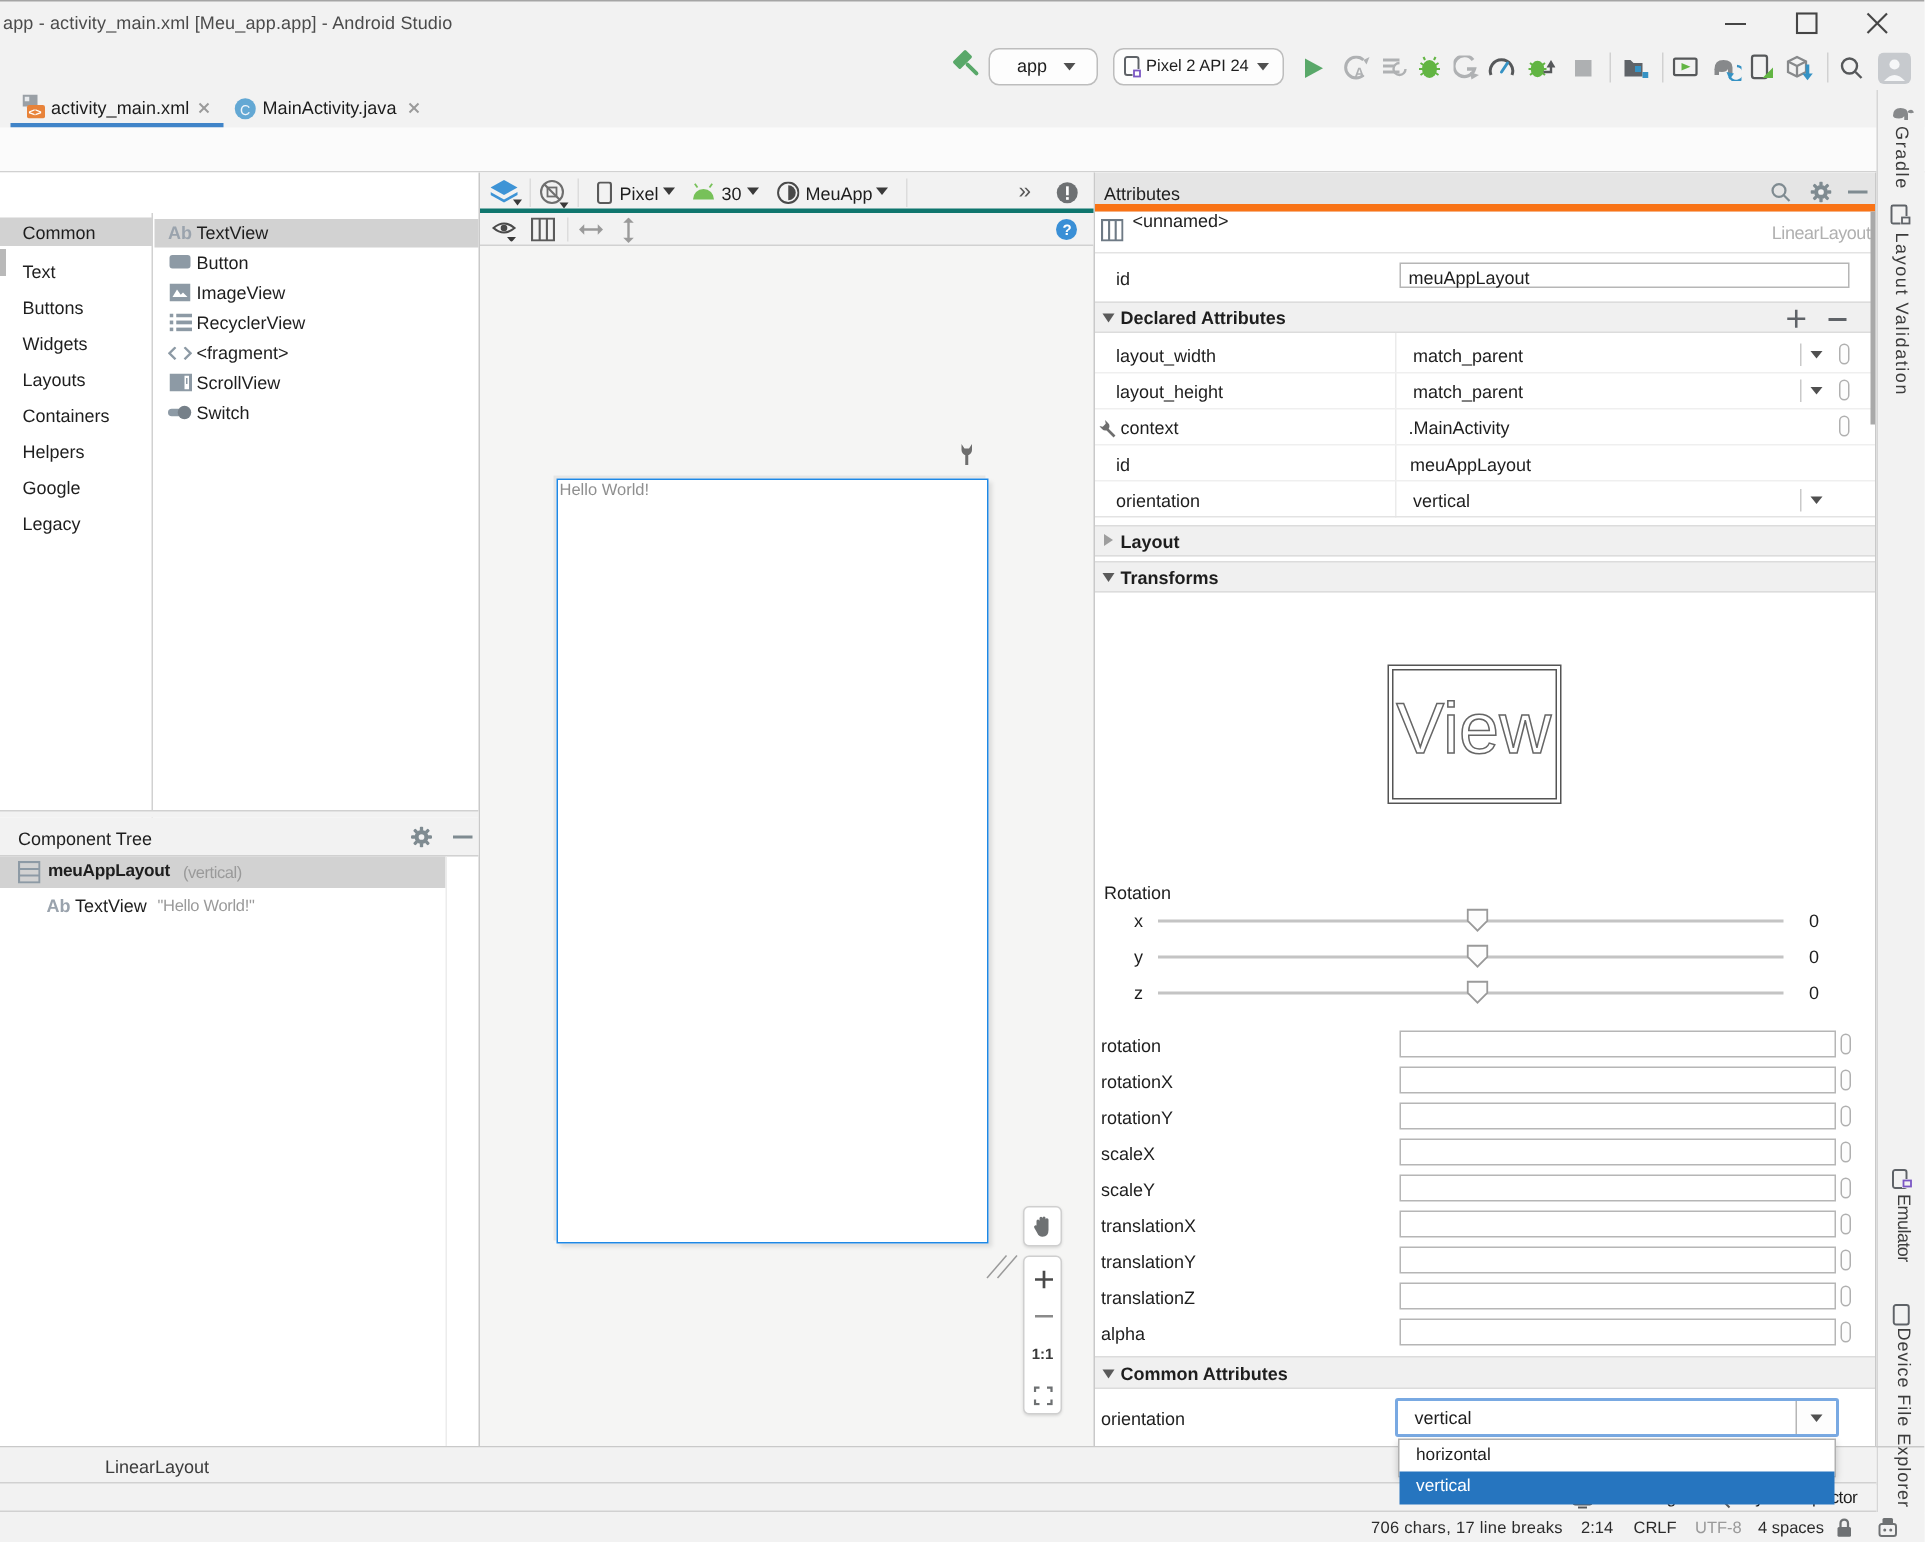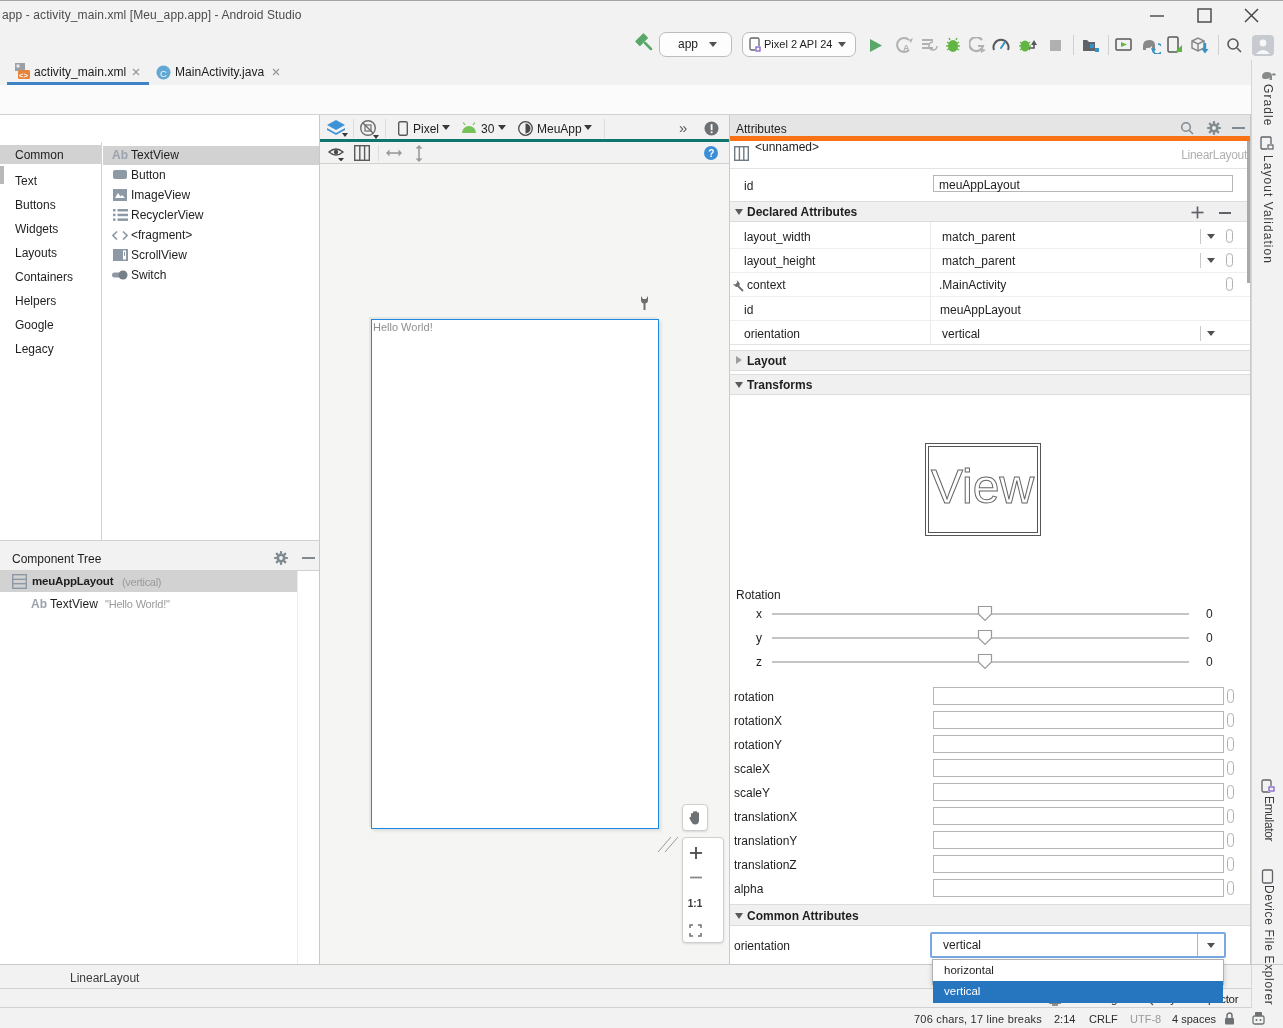--- a/index.html
+++ b/index.html
@@ -344,21 +344,21 @@
       <path d="M2 1 L2 5 A3.5 3.5 0 0 0 9 5 L9 1 L7 4 L4 4 Z" fill="#6e6e6e"></path>
       <rect x="4.5" y="7" width="2" height="8" fill="#6e6e6e"></rect>
     </svg>
 
     <div class="abs" style="left:362px;top:689px;width:26px;height:27px;background:#fff;border:1px solid #cfcfcf;border-radius:4px;box-shadow:0 1px 2px rgba(0,0,0,0.12);">
       <svg style="margin:5px auto 0;" width="14" height="16" viewBox="0 0 14 16">
         <path d="M3 7 L3 4 Q3 3 4 3 Q5 3 5 4 L5 2.2 Q5 1.2 6 1.2 Q7 1.2 7 2.2 L7 2 Q7 1 8 1 Q9 1 9 2 L9 3 Q9 2.2 10 2.2 Q11 2.2 11 3.2 L11 10 Q11 14.5 7 14.5 Q4.5 14.5 3.5 12 L1.5 8.5 Q1 7.5 2 7 Q2.6 6.7 3 7 Z" fill="#6e7173"></path>
       </svg>
     </div>
 
-    <div class="abs" style="left:362px;top:722px;width:42px;height:106px;background:#fff;border:1px solid #cfcfcf;border-radius:4px;box-shadow:0 1px 2px rgba(0,0,0,0.12);">
+    <div class="abs" style="left:362px;top:722px;width:26px;height:106px;background:#fff;border:1px solid #cfcfcf;border-radius:4px;box-shadow:0 1px 2px rgba(0,0,0,0.12);">
       <svg class="icon" style="left:7px;top:9px;" width="12" height="12" viewBox="0 0 12 12">
           <line x1="6" y1="0" x2="6" y2="12" stroke="#4a4a4a" stroke-width="1.8"></line>
           <line x1="0" y1="6" x2="12" y2="6" stroke="#4a4a4a" stroke-width="1.8"></line>
         </svg>
       <svg class="icon" style="left:7px;top:38px;" width="12" height="3" viewBox="0 0 12 3">
           <line x1="0" y1="1.5" x2="12" y2="1.5" stroke="#8a8a8a" stroke-width="1.8"></line>
         </svg>
       <div class="abs" style="left:0;top:60px;width:24px;text-align:center;font-size:10px;font-weight:bold;color:#3a3a3a;">1:1</div>
       <svg class="icon" style="left:6px;top:86px;" width="13" height="13" viewBox="0 0 13 13">
         <g stroke="#6e7173" stroke-width="1.5" fill="none">

